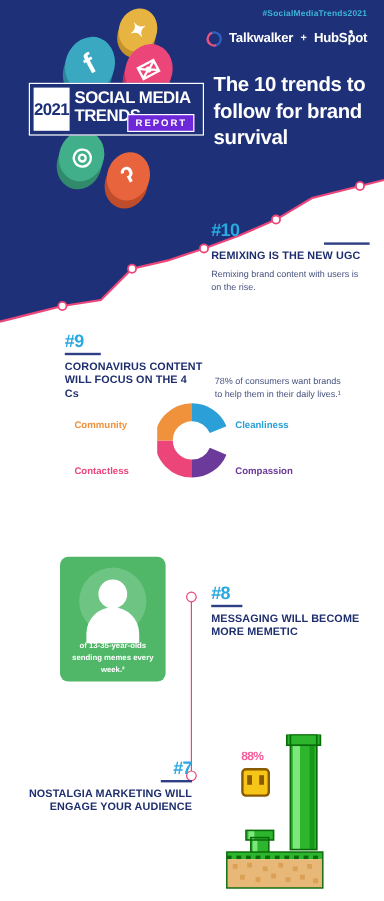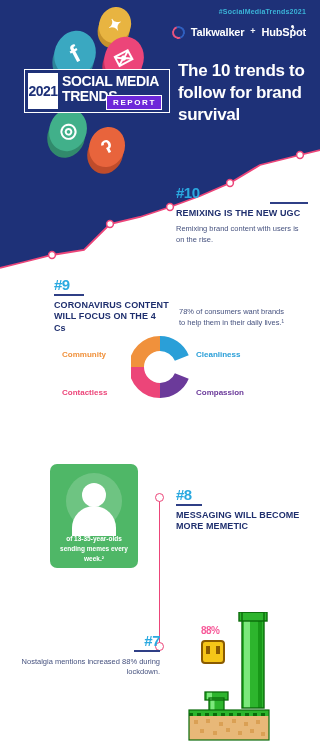--- a/index.html
+++ b/index.html
@@ -79,21 +79,21 @@
   }
   .body-txt { color:#46527f; font-size:7.5px; line-height:1.45; }
 
   
   .s10 { position:absolute; left:176px; top:184px; width:132px; text-align:left; }
   .s10 .num-rule { margin-left:auto; width:38px; }
 
   
   .s9 { position:absolute; left:54px; top:276px; width:232px; }
   .s9 .num-rule { width:30px; }
-  .s9-row { display:flex; gap:10px; align-items:center; }
+  .s9-row { display:flex; gap:10px; align-items:flex-end; }
   .s9-head { width:116px; }
   .s9-body { width:108px; padding-top:1px; }
 
   .cwrap { position:absolute; left:0; top:334px; width:320px; height:80px; }
   .cdonut { position:absolute; left:131px; top:0px; }
   .clabel { position:absolute; font-size:8px; font-weight:bold; }
   .lab-community  { left:62px;  top:16px; color:#f0913c; }
   .lab-cleanliness{ left:196px; top:16px; color:#2a9fd8; }
   .lab-contactless{ left:62px;  top:54px; color:#ec4579; }
   .lab-compassion { left:196px; top:54px; color:#6b3a9a; }
@@ -250,21 +250,21 @@
 
   <div class="s8">
     <div class="num">#8</div>
     <div class="num-rule"></div>
     <div class="head">MESSAGING WILL BECOME MORE MEMETIC</div>
   </div>
 
   <div class="s7">
     <div class="num">#7</div>
     <div class="num-rule"></div>
-    <div class="body-txt" style="margin-top:5px;">Nostalgia mentions increased 88% during lockdown.</div>
+    <div class="head">NOSTALGIA MARKETING WILL ENGAGE YOUR AUDIENCE</div>
   </div>
 
   <div class="mario">
     <svg width="134" height="139" viewBox="0 0 134 139">
 
       <rect x="56" y="0" width="22" height="96" fill="#2db52d"></rect>
       <rect x="58" y="0" width="6" height="96" fill="#7ce87c"></rect>
       <rect x="72" y="0" width="4" height="96" fill="#189818"></rect>
       <rect x="53" y="0" width="28" height="9" fill="#2db52d"></rect>
       <rect x="53" y="0" width="28" height="9" fill="none" stroke="#0a6b0a" stroke-width="1.4"></rect>

